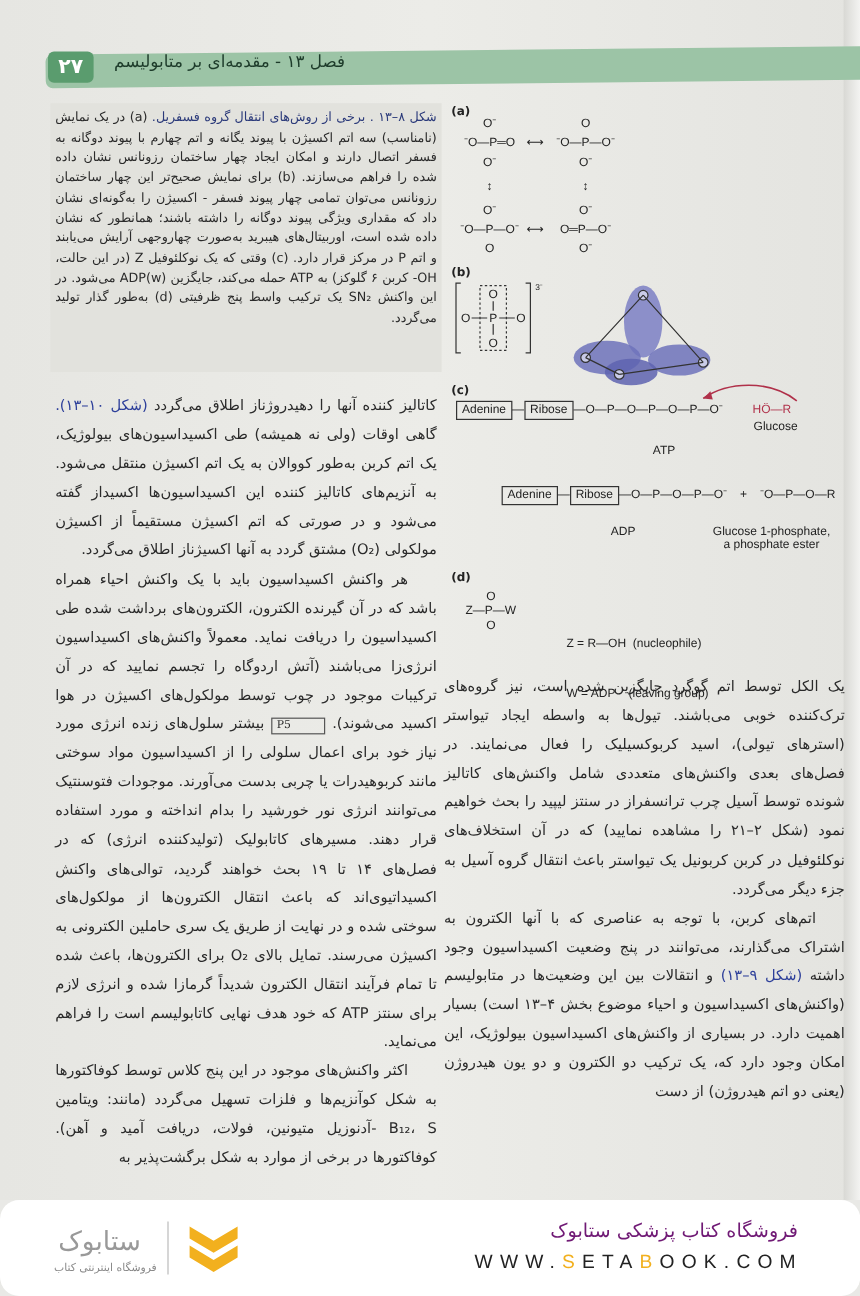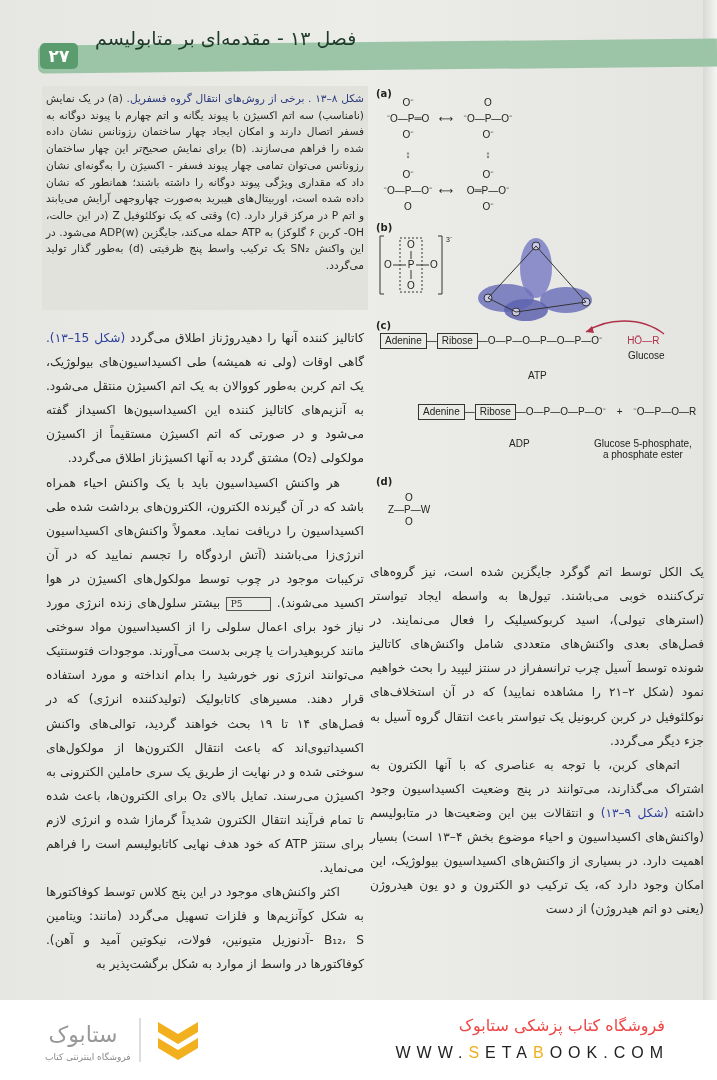--- a/index.html
+++ b/index.html
@@ -1,36 +1,36 @@
 <!DOCTYPE html>
 <html><head>
 <meta charset="utf-8">
 <style>
   html,body{margin:0;padding:0;}
   body{width:717px;height:1080px;background:#e9e9e6;position:relative;overflow:hidden;font-family:"DejaVu Sans",sans-serif;color:#2a2a2a;}
   .page{position:absolute;left:0;top:0;width:717px;height:1000px;background:linear-gradient(90deg,#e6e6e2 0%,#ecece8 50%,#e4e4e0 100%);}
   .edge{position:absolute;right:0;top:0;width:14px;height:1000px;background:linear-gradient(90deg,#d8d8d4,#f4f4f2);}
   .header-band{position:absolute;left:38px;top:42px;width:679px;height:28px;background:#9cc4a6;border-radius:6px 0 0 6px;transform:rotate(-0.6deg);}
   .page-num{position:absolute;left:40px;top:43px;width:38px;height:26px;background:#5a9c6e;border-radius:5px;color:#fff;font-size:17px;font-weight:bold;text-align:center;line-height:26px;}
-  .chapter-title{position:absolute;left:95px;top:27px;direction:rtl;font-size:19px;color:#1d3b2a;}
+  .chapter-title{position:absolute;left:95px;top:44px;direction:rtl;font-size:14px;color:#1d3b2a;}
   .col-left{position:absolute;left:46px;width:318px;direction:rtl;text-align:justify;}
   .col-right{position:absolute;left:370px;width:334px;direction:rtl;text-align:justify;}
   .caption-box{position:absolute;left:42px;top:86px;width:326px;height:224px;background:#e2e2dd;}
   .caption{top:90px;font-size:10.6px;line-height:16.7px;}
   .caption .lead{font-weight:normal;color:#2b3a7a;}
   .body-text{font-size:12.2px;line-height:24.1px;}
   .p-indent{text-indent:24px;}
   .link{color:#2d3f9a;}
   .p5-tag{display:inline-block;border:1px solid #555;padding:0 4px;font-size:9px;line-height:12px;font-family:"DejaVu Serif",serif;}
   .section-heading{font-weight:bold;color:#2a4d9a;font-size:13px;}
   .fig{position:absolute;font-family:"Liberation Sans",sans-serif;color:#222;}
   .fig-label{position:absolute;font-size:10px;font-weight:bold;font-family:"DejaVu Sans",sans-serif;}
   .box{display:inline-block;border:1px solid #333;padding:0 4px;font-size:10px;line-height:14px;}
-  .footer{position:absolute;left:0;top:1000px;width:717px;height:80px;background:#ffffff;}
-  .footer-title{position:absolute;right:52px;top:16px;direction:rtl;font-size:16px;color:#ef4444;}
+  .footer{position:absolute;left:0;top:1000px;width:717px;height:80px;background:#ffffff;border-radius:16px;}
+  .footer-title{position:absolute;right:52px;top:16px;direction:rtl;font-size:16px;color:#701a75;}
   .footer-url{position:absolute;right:48px;top:44px;font-size:16px;letter-spacing:6px;color:#222;font-family:"Liberation Sans",sans-serif;}
   .footer-url .y{color:#f2b01e;}
   .logo-sub{position:absolute;left:22px;top:52px;font-size:9px;color:#888;direction:rtl;margin-left:23px;}
 </style>
 </head>
 <body>
 
 <div class="page">
   <div class="edge"></div>
 
@@ -38,26 +38,26 @@
   <div class="page-num">۲۷</div>
   <div class="chapter-title">فصل ۱۳ - مقدمه‌ای بر متابولیسم</div>
 
   <div class="caption-box"></div>
   <div class="col-left caption">
     <span class="lead">شکل ۸–۱۳ . برخی از روش‌های انتقال گروه فسفریل.</span><span> (a) در یک نمایش (نامناسب) سه اتم اکسیژن با پیوند یگانه و اتم چهارم با پیوند دوگانه به فسفر اتصال دارند و امکان ایجاد چهار ساختمان رزونانس نشان داده شده را فراهم می‌سازند. (b) برای نمایش صحیح‌تر این چهار ساختمان رزونانس می‌توان تمامی چهار پیوند فسفر - اکسیژن را به‌گونه‌ای نشان داد که مقداری ویژگی پیوند دوگانه را داشته باشند؛ همانطور که نشان داده شده است، اوربیتال‌های هیبرید به‌صورت چهاروجهی آرایش می‌یابند و اتم P در مرکز قرار دارد. (c) وقتی که یک نوکلئوفیل Z (در این حالت، OH- کربن ۶ گلوکز) به ATP حمله می‌کند، جایگزین ADP(w) می‌شود. در این واکنش SN₂ یک ترکیب واسط پنج ظرفیتی (d) به‌طور گذار تولید می‌گردد.</span>
   </div>
 
   <div class="col-left body-text" style="top:326px;">
     <div>
-      <span>کاتالیز کننده آنها را دهیدروژناز اطلاق می‌گردد </span><span class="link">(شکل 15–۱۳).</span><span> گاهی اوقات (ولی نه همیشه) طی اکسیداسیون‌های بیولوژیک، یک اتم کربن به‌طور کووالان به یک اتم اکسیژن منتقل می‌شود. به آنزیم‌های کاتالیز کننده این اکسیداسیون‌ها اکسیداز گفته می‌شود و در صورتی که اتم اکسیژن مستقیماً از اکسیژن مولکولی (O₂) مشتق گردد به آنها اکسیژناز اطلاق می‌گردد.</span>
+      <span>کاتالیز کننده آنها را دهیدروژناز اطلاق می‌گردد </span><span class="link">(شکل ۱۰–۱۳).</span><span> گاهی اوقات (ولی نه همیشه) طی اکسیداسیون‌های بیولوژیک، یک اتم کربن به‌طور کووالان به یک اتم اکسیژن منتقل می‌شود. به آنزیم‌های کاتالیز کننده این اکسیداسیون‌ها اکسیداز گفته می‌شود و در صورتی که اتم اکسیژن مستقیماً از اکسیژن مولکولی (O₂) مشتق گردد به آنها اکسیژناز اطلاق می‌گردد.</span>
     </div>
     <div class="p-indent">
       <span>هر واکنش اکسیداسیون باید با یک واکنش احیاء همراه باشد که در آن گیرنده الکترون، الکترون‌های برداشت شده طی اکسیداسیون را دریافت نماید. معمولاً واکنش‌های اکسیداسیون انرژی‌زا می‌باشند (آتش اردوگاه را تجسم نمایید که در آن ترکیبات موجود در چوب توسط مولکول‌های اکسیژن در هوا اکسید می‌شوند). </span><span class="p5-tag">P5</span><span> بیشتر سلول‌های زنده انرژی مورد نیاز خود برای اعمال سلولی را از اکسیداسیون مواد سوختی مانند کربوهیدرات یا چربی بدست می‌آورند. موجودات فتوسنتیک می‌توانند انرژی نور خورشید را بدام انداخته و مورد استفاده قرار دهند. مسیرهای کاتابولیک (تولیدکننده انرژی) که در فصل‌های ۱۴ تا ۱۹ بحث خواهند گردید، توالی‌های واکنش اکسیداتیوی‌اند که باعث انتقال الکترون‌ها از مولکول‌های سوختی شده و در نهایت از طریق یک سری حاملین الکترونی به اکسیژن می‌رسند. تمایل بالای O₂ برای الکترون‌ها، باعث شده تا تمام فرآیند انتقال الکترون شدیداً گرمازا شده و انرژی لازم برای سنتز ATP که خود هدف نهایی کاتابولیسم است را فراهم می‌نماید.</span>
     </div>
-    <div class="p-indent">اکثر واکنش‌های موجود در این پنج کلاس توسط کوفاکتورها به شکل کوآنزیم‌ها و فلزات تسهیل می‌گردد (مانند: ویتامین B₁₂، S -آدنوزیل متیونین، فولات، نیکوتین آمید و آهن). کوفاکتورها در واسط از موارد به شکل برگشت‌پذیر به</div>
+    <div class="p-indent">اکثر واکنش‌های موجود در این پنج کلاس توسط کوفاکتورها به شکل کوآنزیم‌ها و فلزات تسهیل می‌گردد (مانند: ویتامین B₁₂، S -آدنوزیل متیونین، فولات، دریافت آمید و آهن). کوفاکتورها در برخی از موارد به شکل برگشت‌پذیر به</div>
   </div>
 
   <div class="fig" style="left:376px;top:88px;width:330px;height:460px;">
 
     <div class="fig-label" style="left:0;top:0;">(a)</div>
     <svg width="170" height="120" style="position:absolute;left:0;top:8px;" font-family="Liberation Sans, sans-serif" font-size="10" fill="#222">
       <text x="32" y="10" text-anchor="middle">O⁻</text>
       <text x="32" y="26" text-anchor="middle">⁻O—P═O</text>
       <text x="32" y="42" text-anchor="middle">O⁻</text>
       <text x="70" y="26" text-anchor="middle">⟷</text>
@@ -103,38 +103,42 @@
     <div class="fig-label" style="left:0;top:232px;">(c)</div>
     <div style="position:absolute;left:4px;top:245px;font-size:10px;white-space:nowrap;">
       <span class="box">Adenine</span>—<span class="box">Ribose</span><span>—O—P—O—P—O—P—O⁻</span>
       <span style="color:#b0314a;margin-left:22px;">HÖ—R</span>
     </div>
     <svg width="130" height="22" style="position:absolute;left:170px;top:228px;">
       <path d="M118,18 C95,0 60,2 40,16" stroke="#b0314a" fill="none" stroke-width="1.3"></path>
       <path d="M40,16 L46,10 L48,17 Z" fill="#b0314a"></path>
     </svg>
     <div style="position:absolute;left:252px;top:262px;font-size:10px;">Glucose</div>
-    <div style="position:absolute;left:152px;top:282px;font-size:10px;">ATP</div>
+    <div style="position:absolute;left:168px;top:282px;font-size:10px;">ATP</div>
 
     <div style="position:absolute;left:4px;top:316px;font-size:10px;white-space:nowrap;padding-left:38px;">
       <span class="box">Adenine</span>—<span class="box">Ribose</span><span>—O—P—O—P—O⁻</span>
       <span style="margin:0 8px;">+</span>
       <span>⁻O—P—O—R</span>
     </div>
     <div style="position:absolute;left:133px;top:350px;font-size:10px;">ADP</div>
     <div style="position:absolute;left:218px;top:350px;font-size:10px;text-align:center;">
-      <div>Glucose 5-phosphate,</div>
+      <div>Glucose 1-phosphate,</div>
       <div>a phosphate ester</div>
     </div>
 
     <div class="fig-label" style="left:0;top:388px;">(d)</div>
     <div style="position:absolute;left:8px;top:404px;font-size:10px;line-height:12px;text-align:center;width:50px;">
       <div>O</div>
       <div>Z—P—W</div>
       <div>O</div>
+    </div>
+    <div style="position:absolute;left:96px;top:414px;font-size:10px;line-height:14px;white-space:pre;">
+      <div>Z = R—OH  (nucleophile)</div>
+      <div>W = ADP    (leaving group)</div>
     </div>
   </div>
 
   <div class="col-right body-text" style="top:560px;">
     <div>یک الکل توسط اتم گوگرد جایگزین شده است، نیز گروه‌های ترک‌کننده خوبی می‌باشند. تیول‌ها به واسطه ایجاد تیواستر (استرهای تیولی)، اسید کربوکسیلیک را فعال می‌نمایند. در فصل‌های بعدی واکنش‌های متعددی شامل واکنش‌های کاتالیز شونده توسط آسیل چرب ترانسفراز در سنتز لیپید را بحث خواهیم نمود (شکل ۲–۲۱ را مشاهده نمایید) که در آن استخلاف‌های نوکلئوفیل در کربن کربونیل یک تیواستر باعث انتقال گروه آسیل به جزء دیگر می‌گردد.</div>
     <div class="p-indent">
       <span>اتم‌های کربن، با توجه به عناصری که با آنها الکترون به اشتراک می‌گذارند، می‌توانند در پنج وضعیت اکسیداسیون وجود داشته </span><span class="link">(شکل ۹–۱۳)</span><span> و انتقالات بین این وضعیت‌ها در متابولیسم (واکنش‌های اکسیداسیون و احیاء موضوع بخش ۴–۱۳ است) بسیار اهمیت دارد. در بسیاری از واکنش‌های اکسیداسیون بیولوژیک، این امکان وجود دارد که، یک ترکیب دو الکترون و دو یون هیدروژن (یعنی دو اتم هیدروژن) از دست</span>
     </div>
   </div>
 </div>

